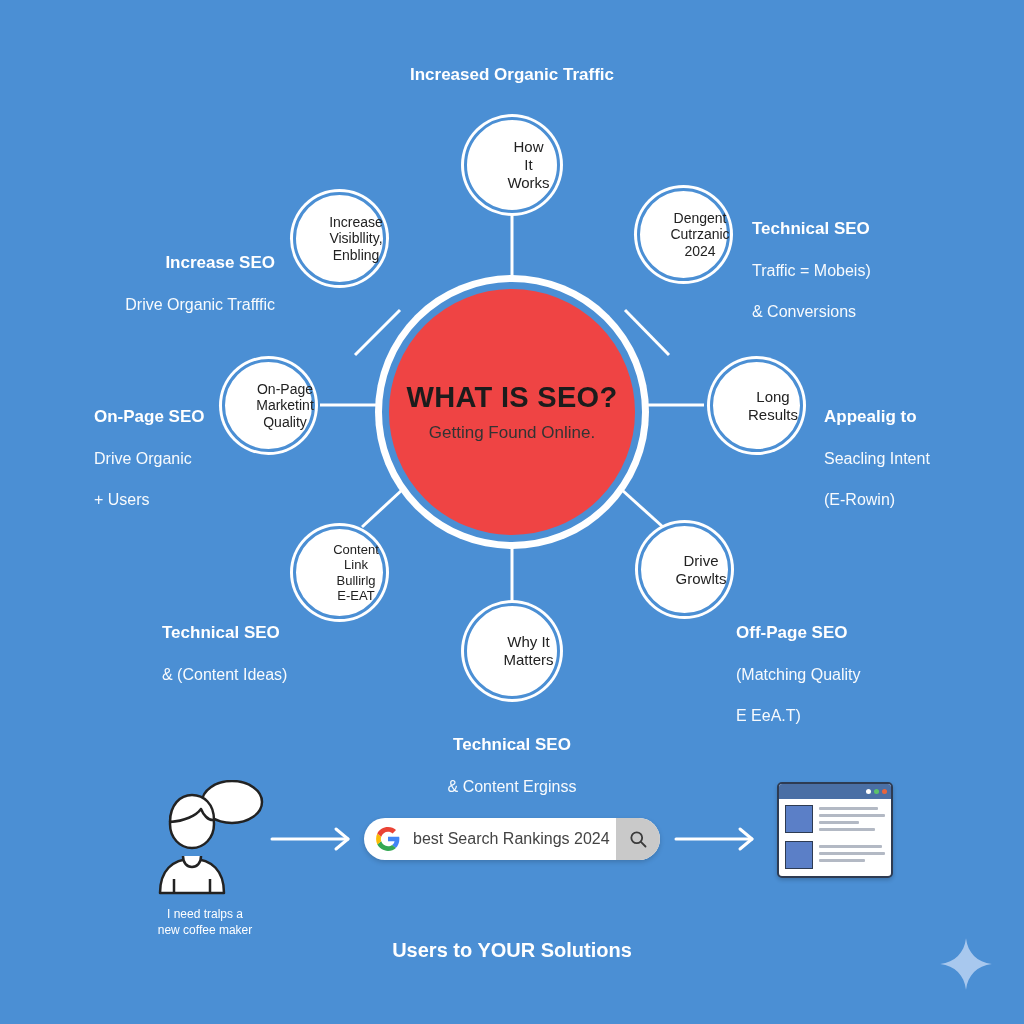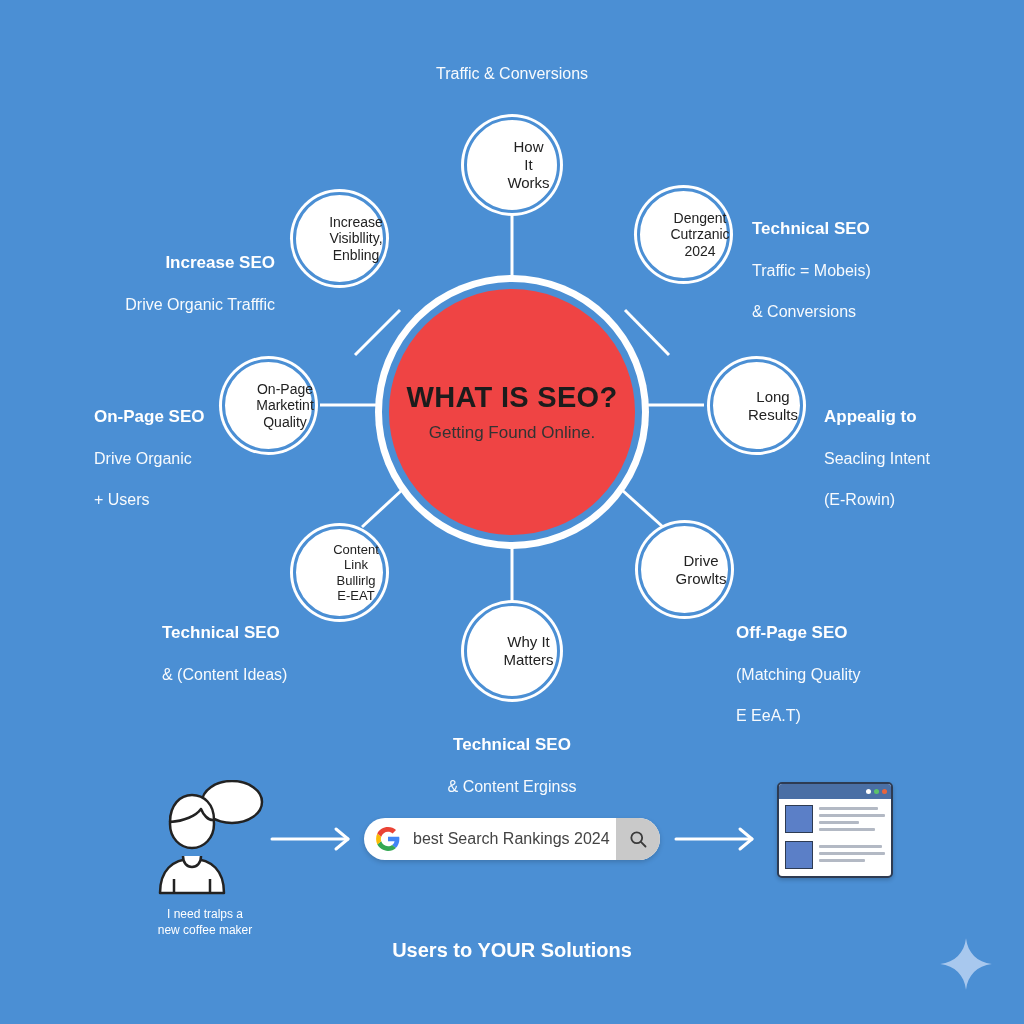--- a/index.html
+++ b/index.html
@@ -166,21 +166,21 @@
   </div>
 
   <div class="node" style="left:464px;top:603px;width:96px;height:96px;font-size:15px;">
     <div class="nt">
       <span>Why It</span><br>
       <span>Matters</span>
     </div>
   </div>
 
   <div class="label c" style="left:362px;top:44px;width:300px;">
-    <span class="l2">Traffic &amp; Conversions</span>
+    <span class="l1">Increased Organic Traffic</span>
   </div>
 
   <div class="label r" style="left:30px;top:232px;width:245px;">
     <span class="l1">Increase SEO</span>
     <span class="l2">Drive Organic Trafffic</span>
   </div>
 
   <div class="label l" style="left:752px;top:198px;width:250px;">
     <span class="l1">Technical SEO</span>
     <span class="l2">Traffic = Mobeis)</span>

